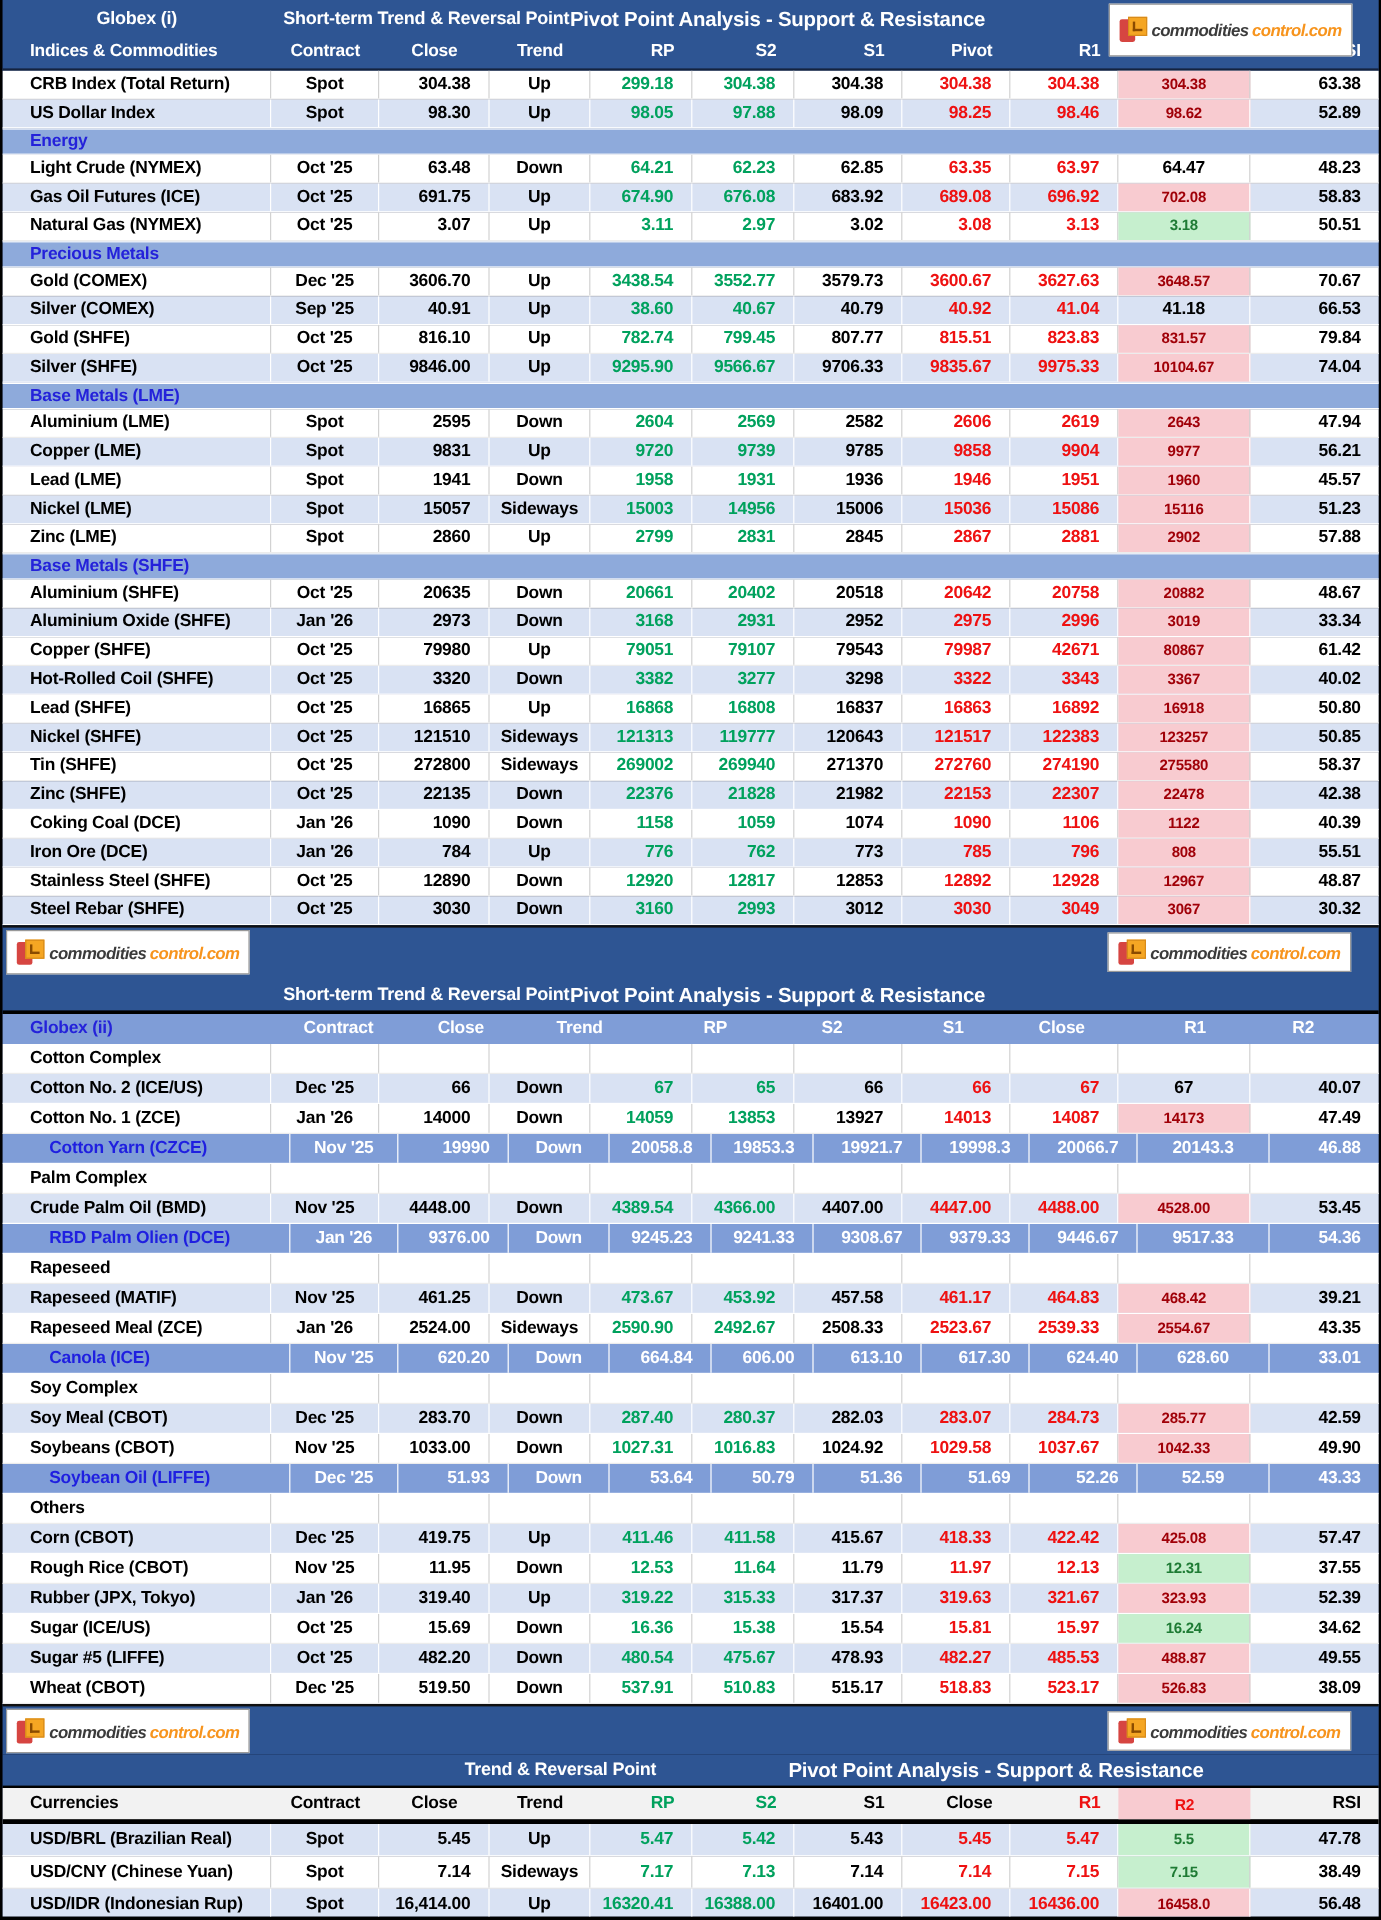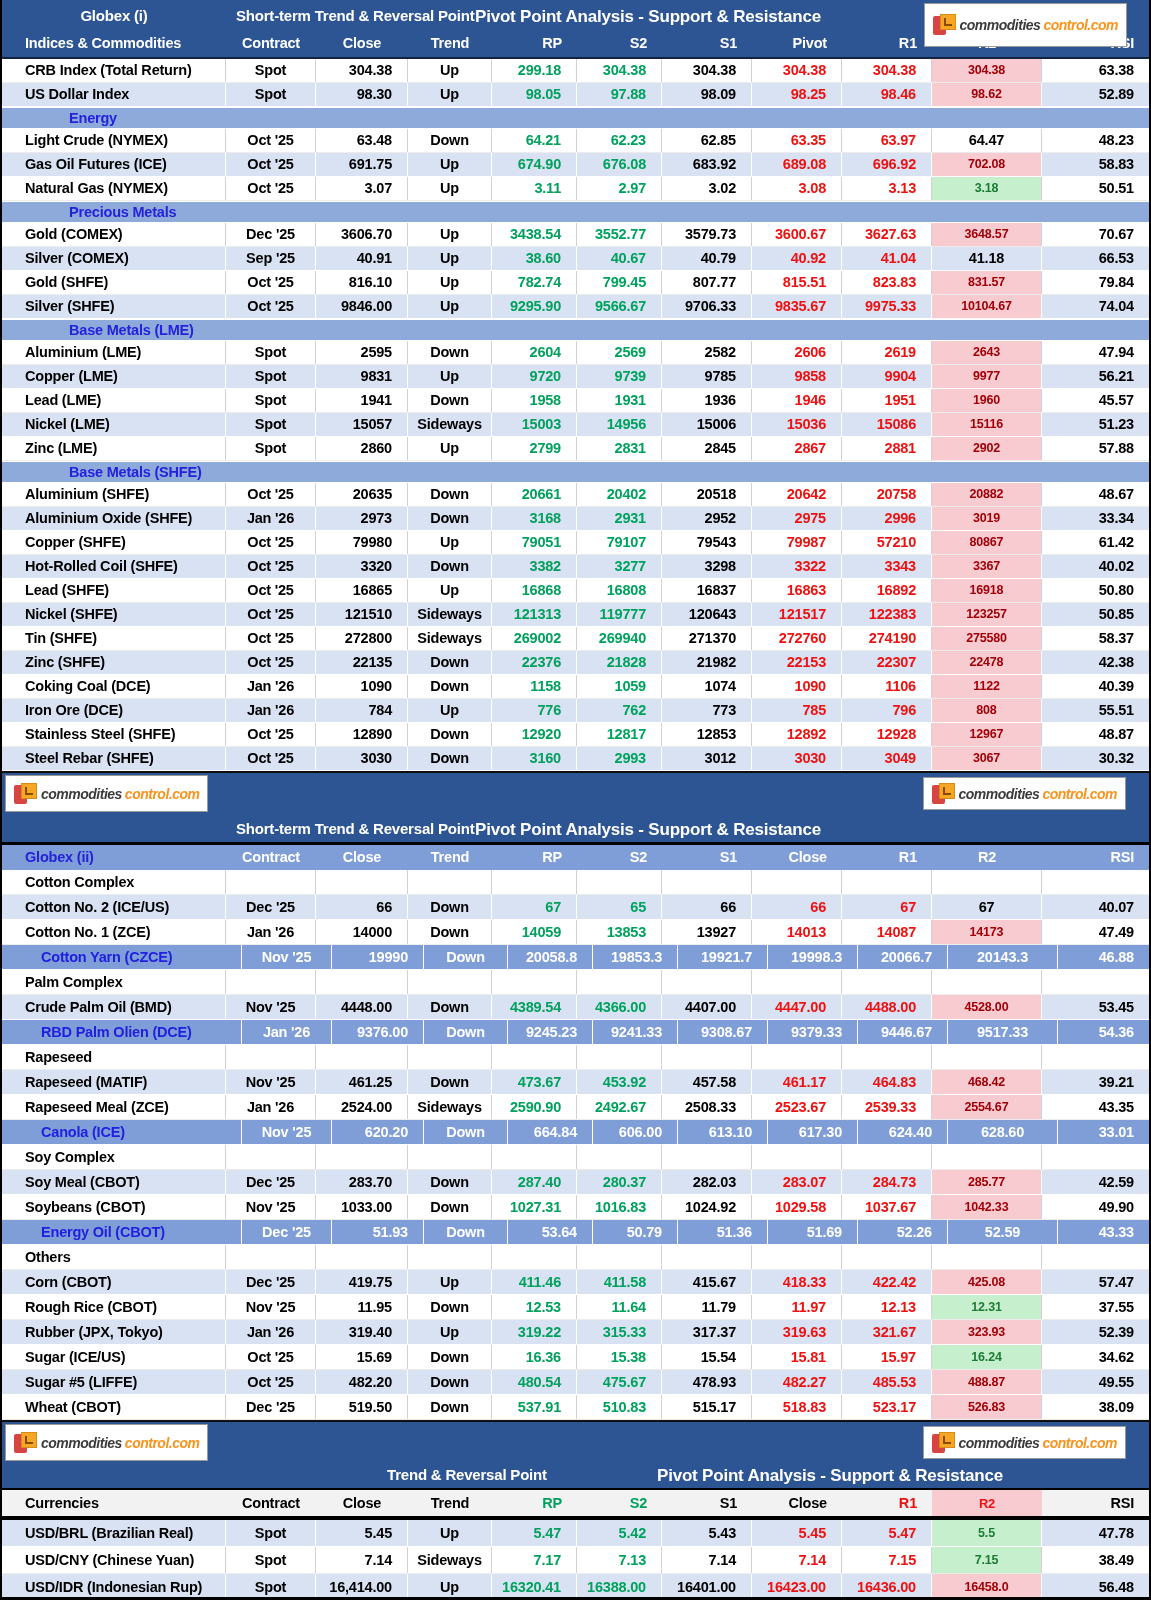--- a/index.html
+++ b/index.html
@@ -16,21 +16,21 @@
   .v-num,.v-grn,.v-red{justify-content:flex-end;padding-right:15px;}
   .v-r2{justify-content:center;font-size:14.5px;}
   .v-grn{color:#00A15D;}
   .v-red{color:#EE1111;}
   .r2bg-p{background:#F8CBD0;color:#A00008;font-size:12.5px;}
   .r2bg-g{background:#C6EFCE;color:#1E7B34;font-size:12.5px;}
   
   .row{border-bottom:1px solid #ececec;}
   .row.d.bg-w,.row.sub{background:#fff;}
   .row.d.bg-a{background:#D9E2F3;border-bottom:1px solid #fff;}
-  .row.sec{background:#8EAADB;border-top:1px solid #fff;border-bottom:1px solid #fff;padding-left:44px;}
+  .row.sec{background:#8EAADB;border-top:1px solid #fff;border-bottom:1px solid #fff;}
   .row.sec .name{color:#2422DA;}
   .row.sub .name{color:#000;}
   .row.d.bg-h{background:#7F9DD7;border-bottom:1px solid #fff;padding-left:16px;}
   .row.bg-h .cell{color:#fff;}
   .row.bg-h .cell.name{color:#1F1FE0;}
   
   .row .cell{border-right:1px solid transparent;}
   .row.d .cell,.row.sub .cell{border-right-color:#d2d2d2;}
   .row.bg-a .cell,.row.bg-h .cell{border-right-color:#ffffff;}
   .row .cell:last-child{border-right:none;}
@@ -40,21 +40,21 @@
   .rows-g1 .row.sec{height:20px;}
   .rows-g2 .row.d,.rows-g2 .row.sub{height:24px;}
   .rows-cur .row.d{height:26px;}
   
   .hdr .cell{font-size:14.5px;}
   .hname{justify-content:flex-start;padding-left:23px;}
   .h-0,.h-1,.h-2,.h-8{justify-content:center;}
   .h-3,.h-4,.h-5,.h-6,.h-7,.h-9{justify-content:flex-end;padding-right:15px;}
   .th-dark{background:#2E5593;height:27px;border-bottom:2px solid #14233f;}
   .th-dark .cell{color:#fff;}
-  .th-mid{background:#7F9DD7;height:25px;}
+  .th-mid{background:#7F9DD7;height:25px;gap:11px;}
   .th-mid .cell{color:#fff;}
   .th-mid .hname{color:#2422DA;}
   .th-light{background:#F2F2F2;height:26px;border-bottom:4px solid #000000;}
   .th-light .cell{color:#000;}
   .th-light .h-3,.th-light .h-4{color:#00A15D;}
   .th-light .h-7{color:#EE1111;}
   .th-light .h-8{color:#EE1111;background:#F8CBD0;font-size:13px;}
   
   .tbar{position:relative;background:#2E5593;color:#fff;}
   .t1{height:30px;}
@@ -338,21 +338,21 @@
       </div>
       <div class="row d bg-w">
         <div class="cell name">Copper (SHFE)</div>
         <div class="cell v-ctr">Oct '25</div>
         <div class="cell v-num">79980</div>
         <div class="cell v-ctr">Up</div>
         <div class="cell v-grn">79051</div>
         <div class="cell v-grn">79107</div>
         <div class="cell v-num">79543</div>
         <div class="cell v-red">79987</div>
-        <div class="cell v-red">57210</div>
+        <div class="cell v-red">42671</div>
         <div class="cell v-r2 r2bg-p">80867</div>
         <div class="cell v-num">61.42</div>
       </div>
       <div class="row d bg-a">
         <div class="cell name">Hot-Rolled Coil (SHFE)</div>
         <div class="cell v-ctr">Oct '25</div>
         <div class="cell v-num">3320</div>
         <div class="cell v-ctr">Down</div>
         <div class="cell v-grn">3382</div>
         <div class="cell v-grn">3277</div>
@@ -681,21 +681,21 @@
         <div class="cell v-ctr">Down</div>
         <div class="cell v-grn">1027.31</div>
         <div class="cell v-grn">1016.83</div>
         <div class="cell v-num">1024.92</div>
         <div class="cell v-red">1029.58</div>
         <div class="cell v-red">1037.67</div>
         <div class="cell v-r2 r2bg-p">1042.33</div>
         <div class="cell v-num">49.90</div>
       </div>
       <div class="row d bg-h">
-        <div class="cell name">Energy Oil (CBOT)</div>
+        <div class="cell name">Soybean Oil (LIFFE)</div>
         <div class="cell v-ctr">Dec '25</div>
         <div class="cell v-num">51.93</div>
         <div class="cell v-ctr">Down</div>
         <div class="cell v-grn">53.64</div>
         <div class="cell v-grn">50.79</div>
         <div class="cell v-num">51.36</div>
         <div class="cell v-red">51.69</div>
         <div class="cell v-red">52.26</div>
         <div class="cell v-r2">52.59</div>
         <div class="cell v-num">43.33</div>

